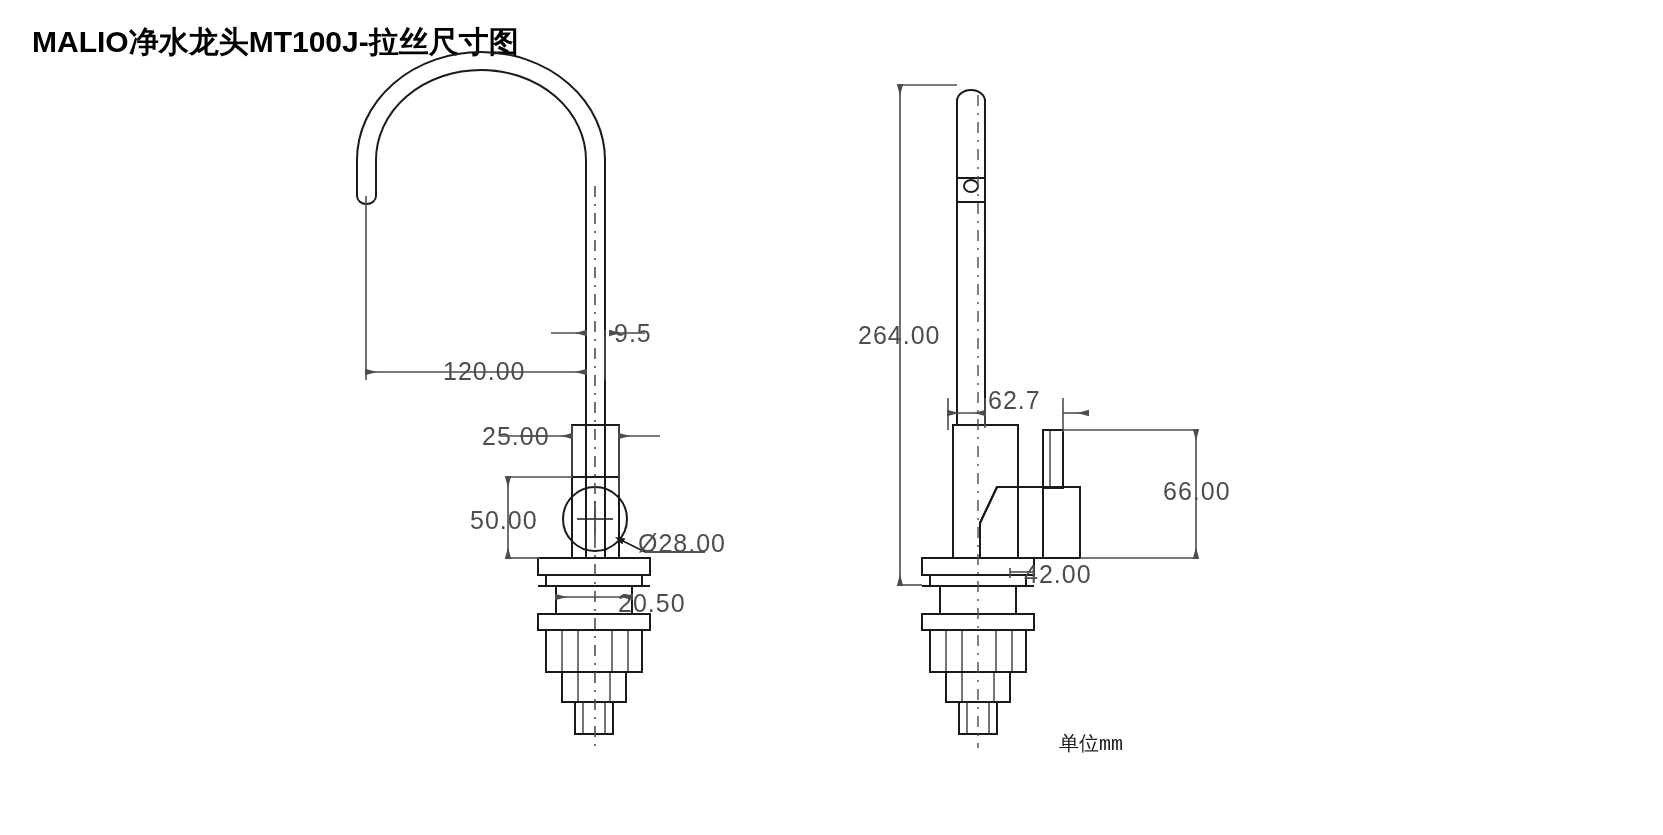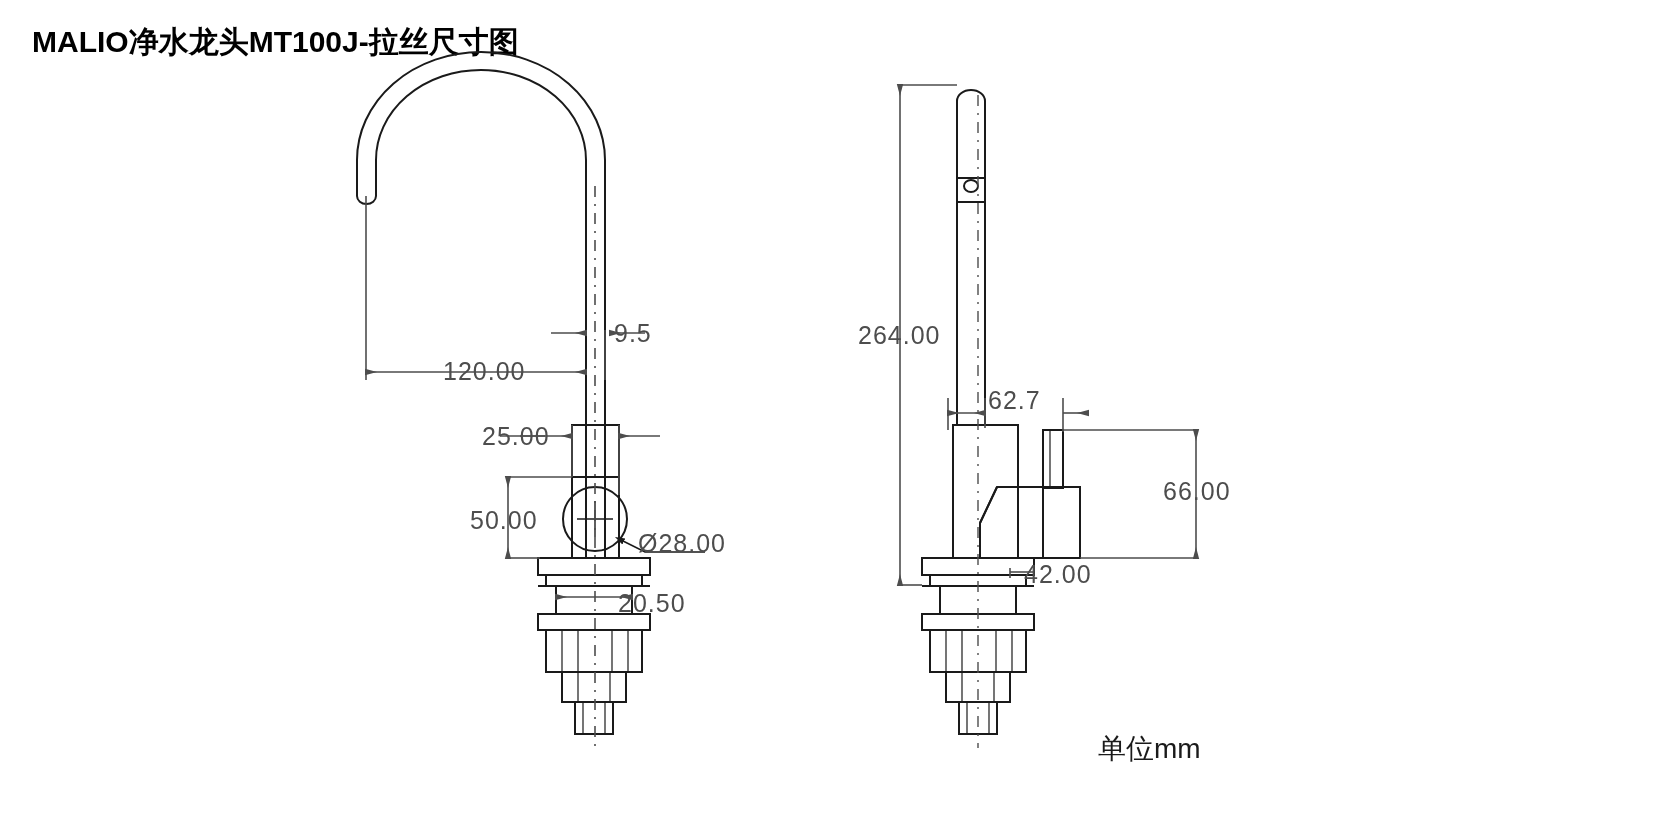--- a/index.html
+++ b/index.html
@@ -27,26 +27,26 @@
     top: 22px;
     font-size: 30px;
     font-weight: bold;
     color: #000000;
     letter-spacing: 0px;
     white-space: nowrap;
     font-family: "Liberation Sans", sans-serif;
   }
   #units {
     position: absolute;
-    left: 1098px;
+    left: 1059px;
     top: 730px;
-    font-size: 28px;
+    font-size: 20px;
     color: #1a1a1a;
     white-space: nowrap;
-    font-family: Liberation Sans, sans-serif;
+    font-family: Liberation Mono, monospace;
   }
   svg#drawing {
     position: absolute;
     left: 0;
     top: 0;
     width: 1663px;
     height: 835px;
   }
   .dimtext {
     font-family: "Liberation Sans", sans-serif;

